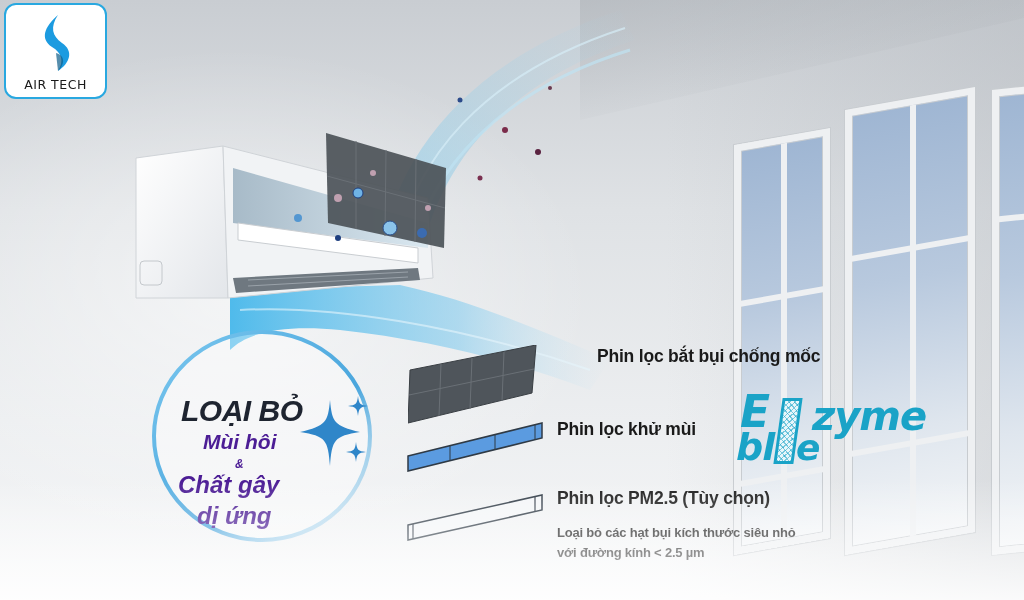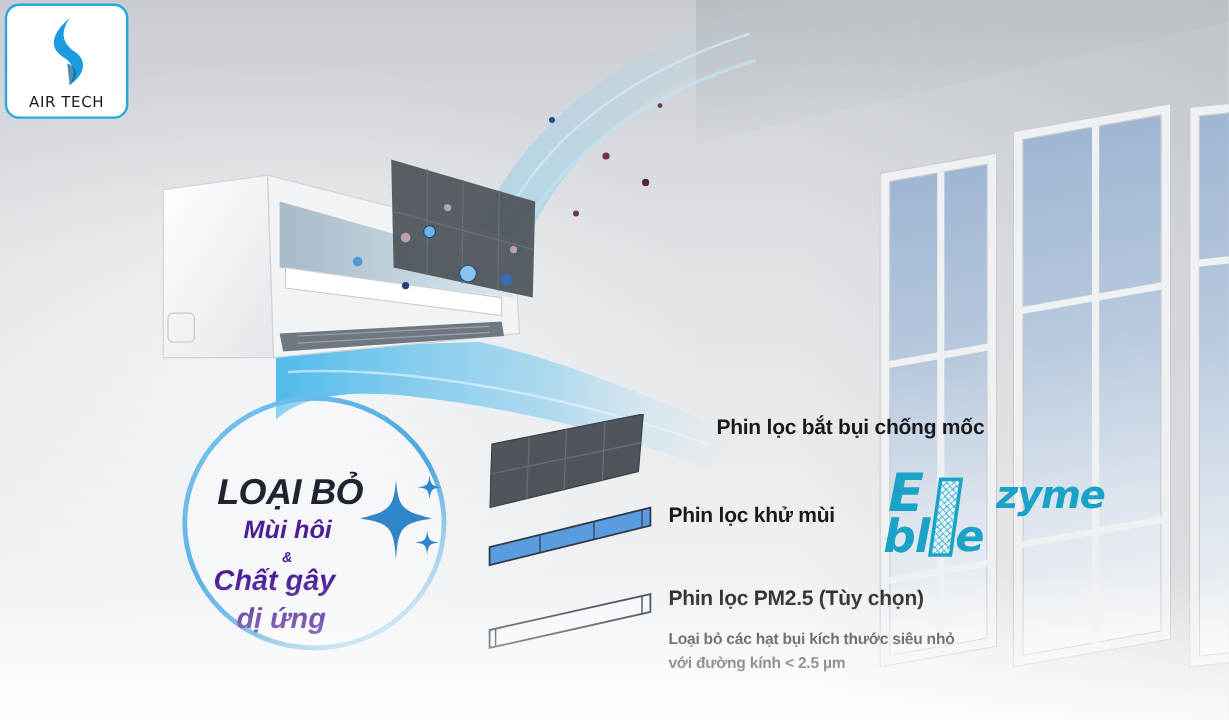--- a/index.html
+++ b/index.html
@@ -97,21 +97,21 @@
     color: #1a1a1a; font-weight: bold; white-space: nowrap; letter-spacing: -0.2px;
   }
 
   
   .enzyme { position: absolute; left: 740px; top: 390px; width: 190px; height: 78px; }
   .enz-row {
     position: absolute; font-family: "DejaVu Sans", sans-serif; font-weight: bold; font-style: italic;
     color: #1aa3c7; letter-spacing: -1px; line-height: 1;
   }
   .enz-E { left: 0; top: 0; font-size: 44px; }
-  .enz-zyme { left: 90px; top: 6px; font-size: 32px; }
+  .enz-zyme { left: 72px; top: 6px; font-size: 40px; }
   .enz-bl { left: -4px; top: 38px; font-size: 38px; text-align: right; }
   .enz-e { left: 56px; top: 40px; font-size: 36px; }
   .enz-filter {
     position: absolute; left: 38px; top: 8px; width: 20px; height: 66px;
     border: 3px solid #1aa3c7;
     background-image:
       repeating-linear-gradient(45deg, rgba(26,163,199,0.55) 0 1px, transparent 1px 4px),
       repeating-linear-gradient(-45deg, rgba(26,163,199,0.55) 0 1px, transparent 1px 4px);
     background-color: #e8f6fa;
     transform: skewX(-8deg);

